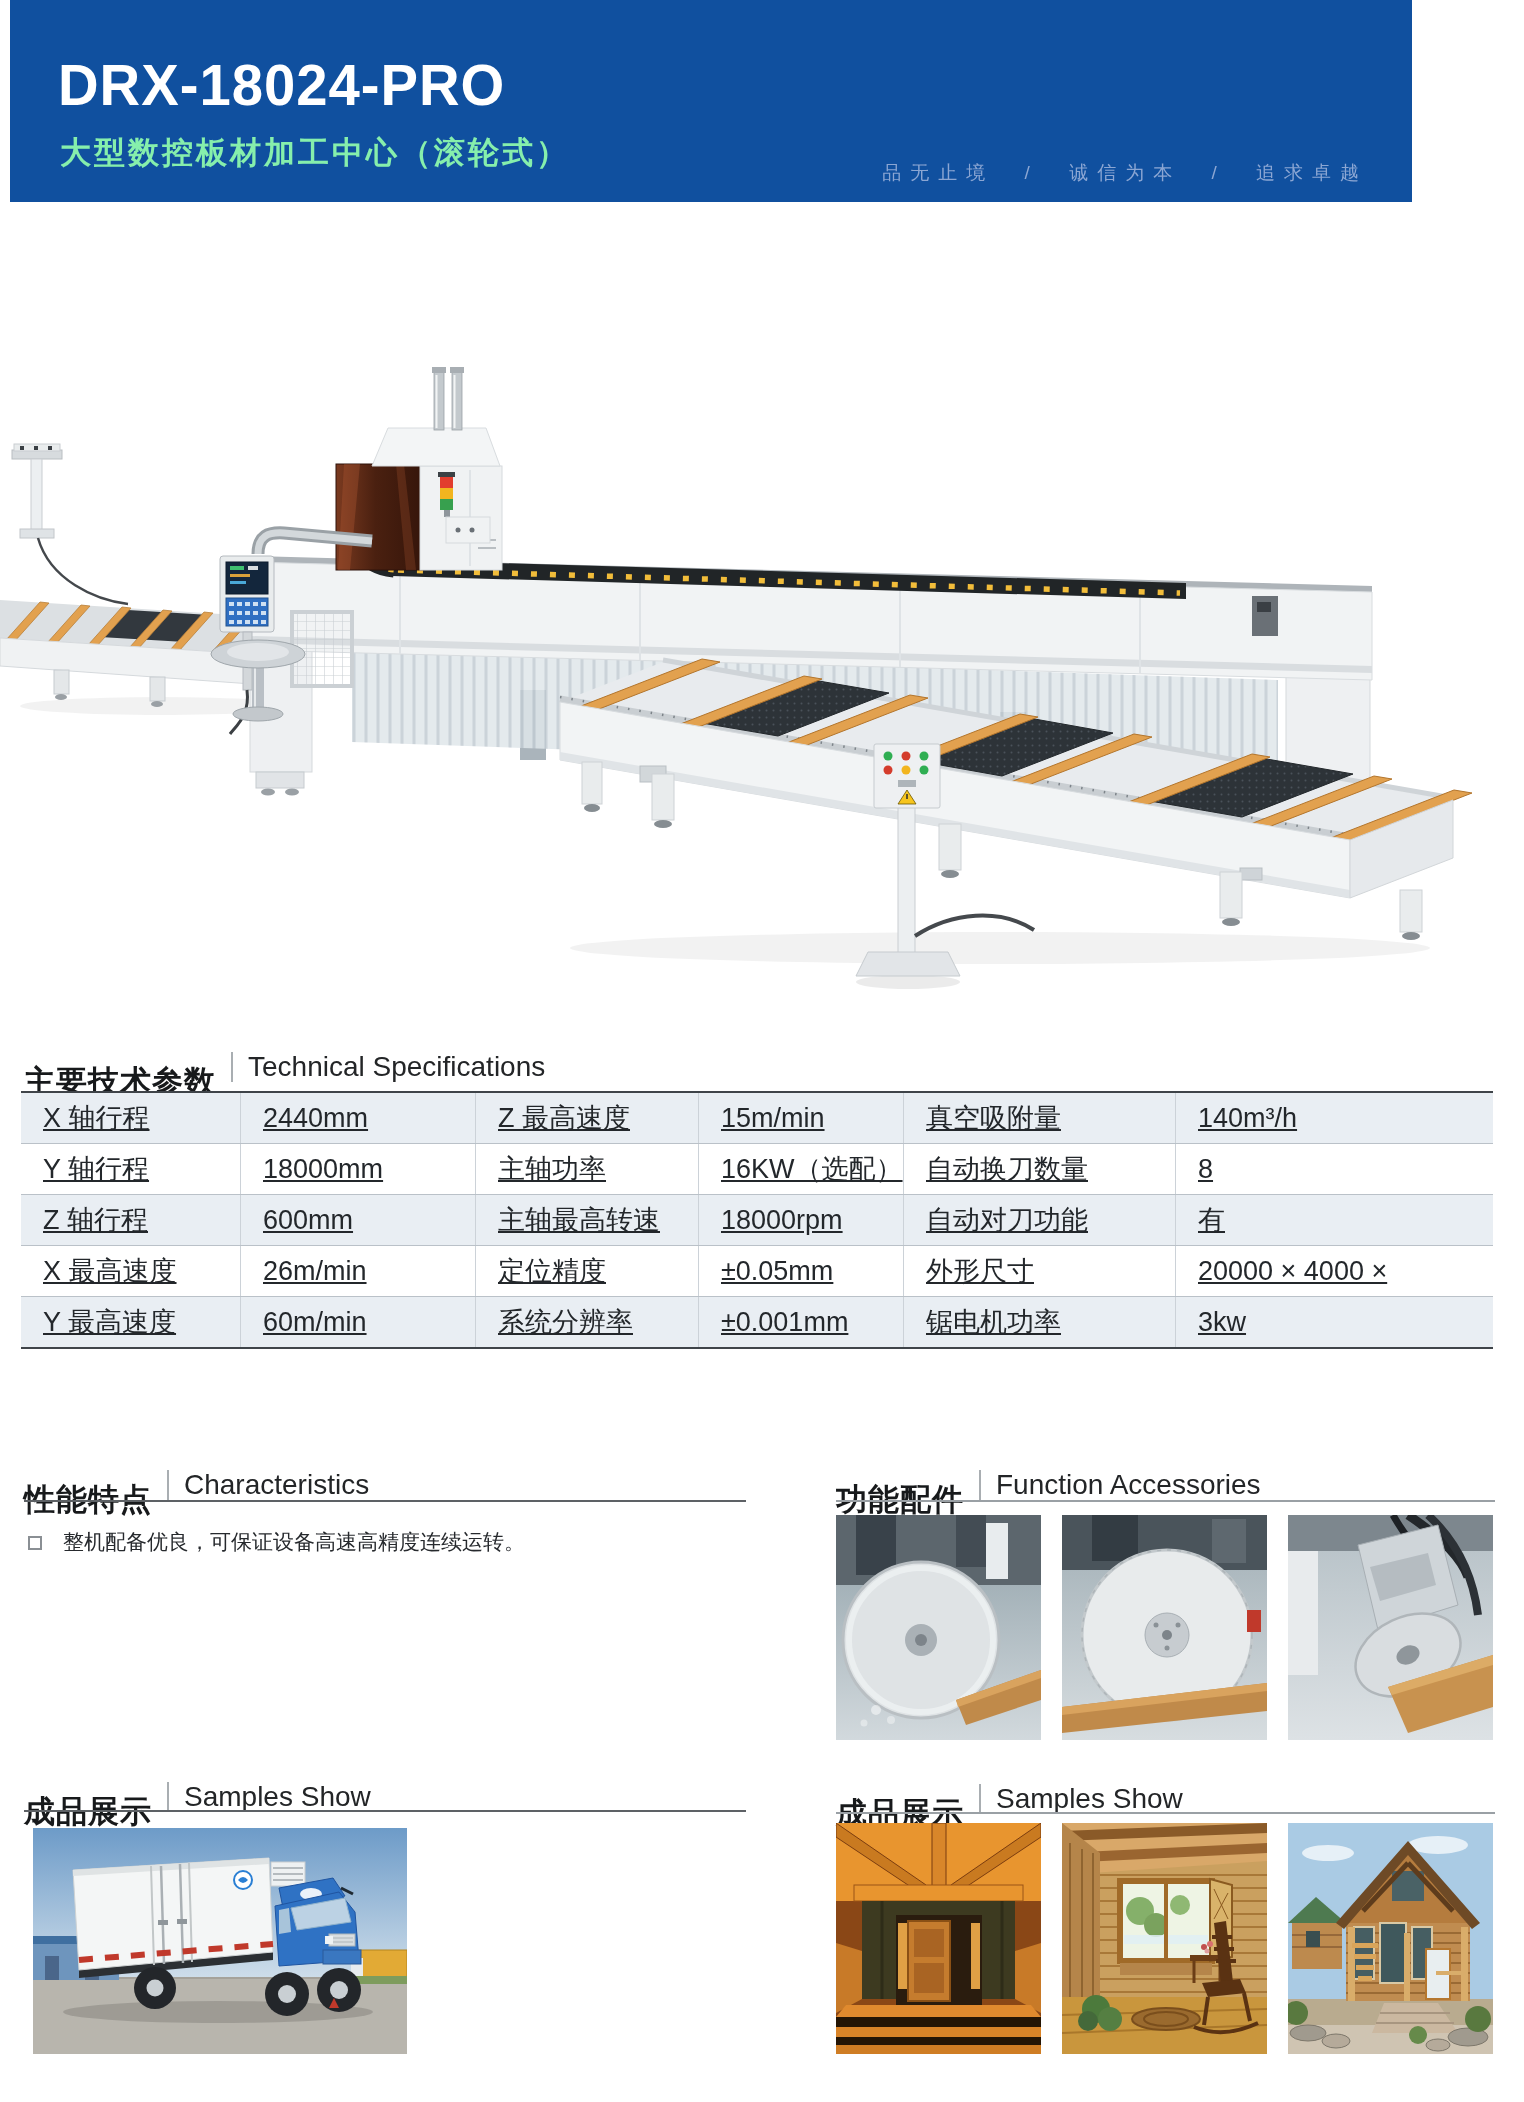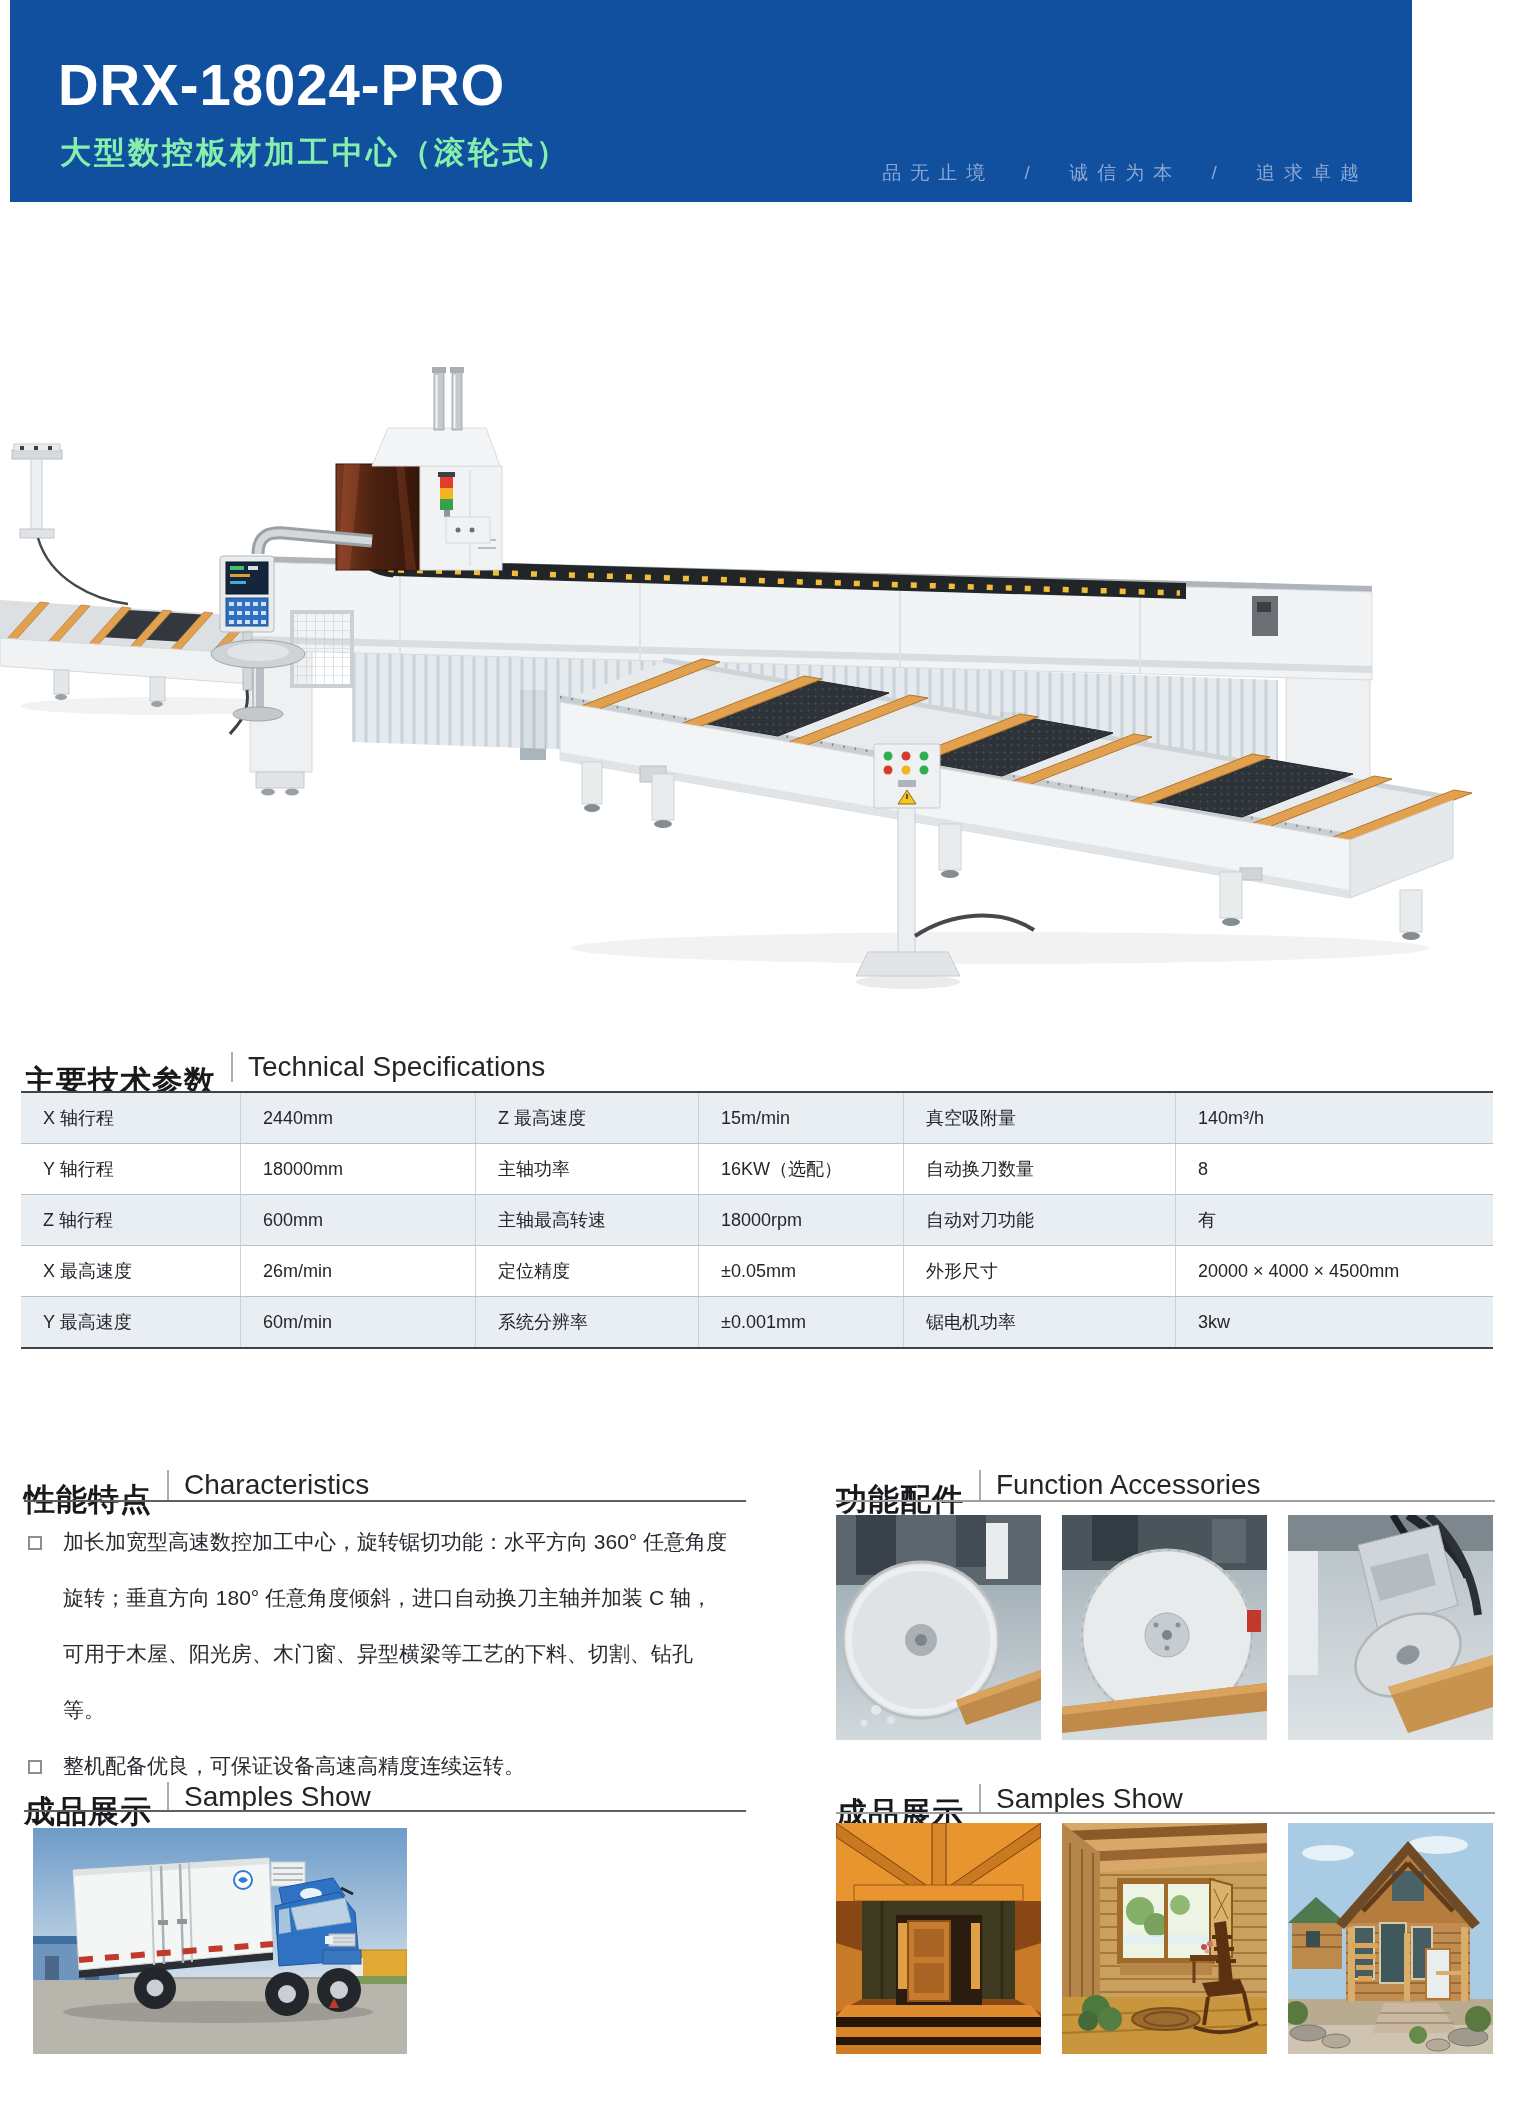--- a/index.html
+++ b/index.html
@@ -25,22 +25,22 @@
   .rule.dark{background:#5d6165;}
   .rule.light{background:#9aa0a5;}
 
   
   .spec-table{position:absolute;left:21px;top:1091px;width:1472px;
               border-top:2px solid #3f4449;border-bottom:2px solid #3f4449;}
   .spec-row{display:grid;grid-template-columns:219px 235px 223px 205px 272px 318px;
             height:50px;align-items:center;border-bottom:1px solid #bac1c8;}
   .spec-row:last-child{border-bottom:none;}
   .spec-row.odd{background:#e9eef3;}
-  .spec-row .cell{padding-left:22px;font-size:18px;color:#23272b;height:50px;line-height:50px;
-                  box-sizing:border-box;overflow:hidden;}
+  .spec-row .cell{padding-left:22px;font-size:27px;color:#23272b;height:50px;line-height:50px;
+                  box-sizing:border-box;overflow:hidden;text-decoration:underline;}
   .spec-row .cell:not(:first-child){border-left:1px solid #ccd2d8;}
 
   
   .bullets{position:absolute;left:26px;top:1514px;width:706px;}
   .bullet{position:relative;padding-left:37px;font-size:21px;line-height:56px;color:#26292d;}
   .bullet .sq{position:absolute;left:2px;top:22px;width:10px;height:10px;border:2px solid #8a8f94;background:#fff;}
 
   
   .acc-photos{position:absolute;left:836px;top:1515px;display:flex;gap:21px;}
   .house-photos{position:absolute;left:836px;top:1823px;display:flex;gap:21px;}
@@ -337,21 +337,20 @@
 
   <div class="sec-title" style="left:24px;top:1448px;">
     <span class="cn">性能特点</span>
     <span class="bar"></span>
     <span class="en">Characteristics</span>
   </div>
   <div class="rule dark" style="left:24px;top:1500px;width:722px;"></div>
   <div class="bullets">
     <div class="bullet">
       <span class="sq"></span>
-      <span>加长加宽型高速数控加工中心，旋转锯切功能：水平方向 360° 任意角度旋转；垂直方向 180° 任意角度倾斜，进口自动换刀主轴并加装 C 轴，可用于木屋、阳光房、木门窗、异型横梁等工艺的下料、切割、钻孔等。</span>
     </div>
     <div class="bullet">
       <span class="sq"></span>
       <span>整机配备优良，可保证设备高速高精度连续运转。</span>
     </div>
   </div>
 
   <div class="sec-title" style="left:836px;top:1448px;">
     <span class="cn">功能配件</span>
     <span class="bar"></span>

